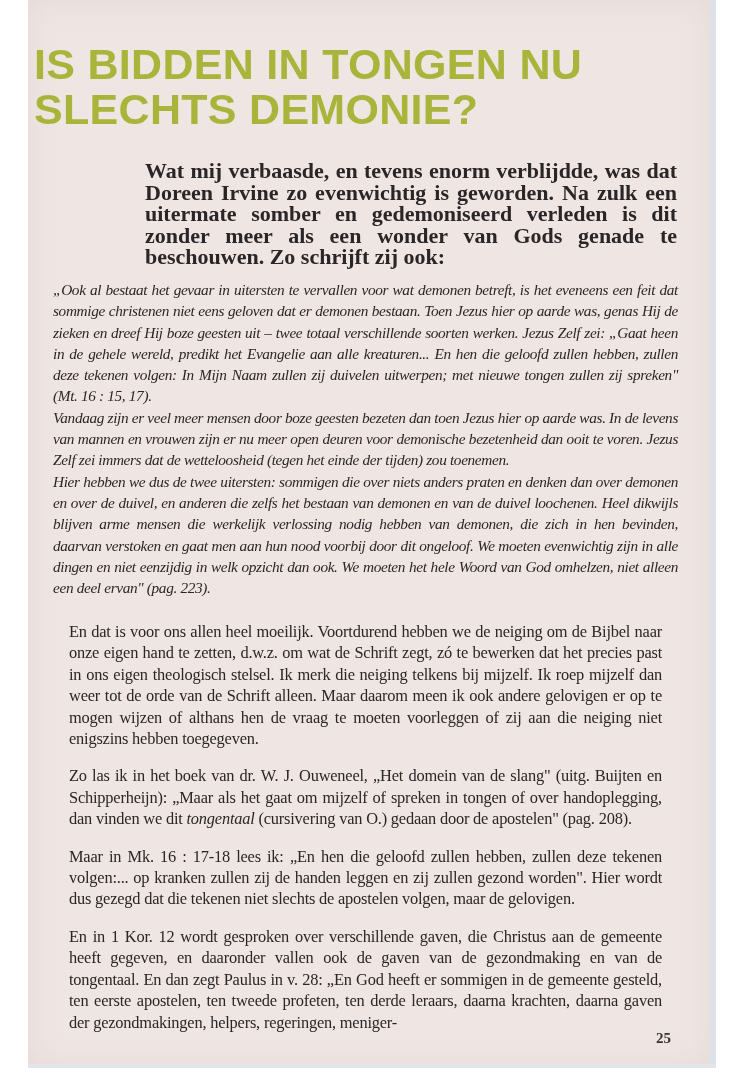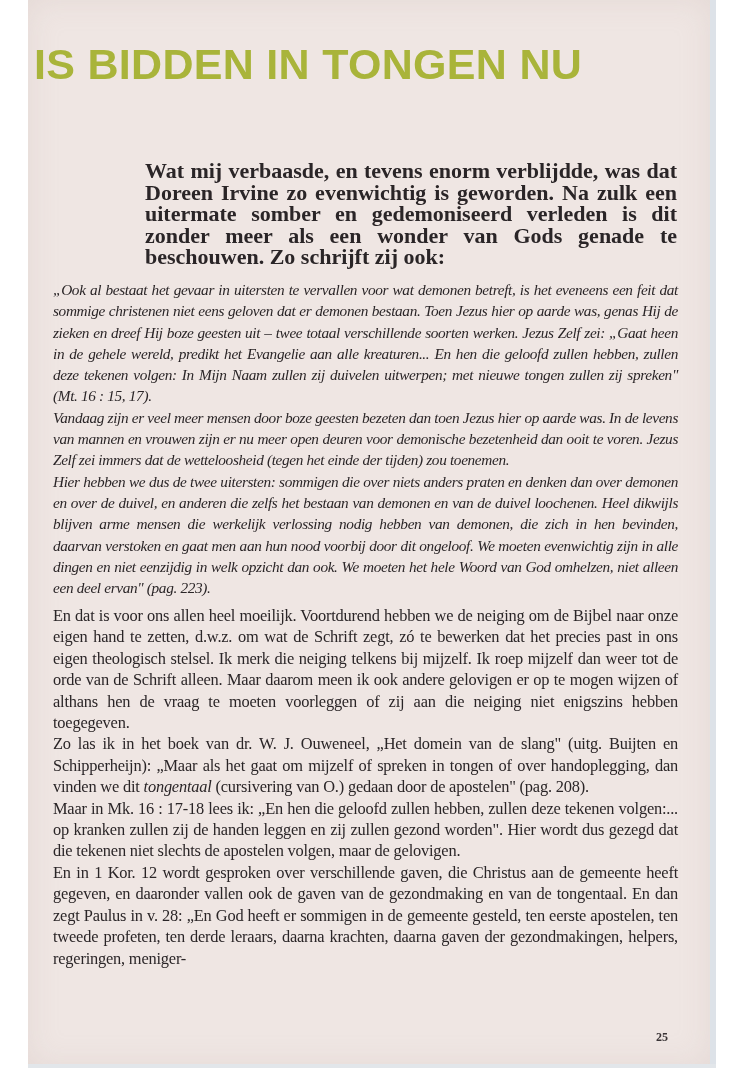--- a/index.html
+++ b/index.html
@@ -37,41 +37,42 @@
       letter-spacing: -0.35px;
       margin-top: 16px;
     }
     .quote p { margin: 0; }
     .section {
       position: absolute; left: 53px; top: 605px; width: 625px;
       font-family: "Liberation Serif", serif;
       color: #2a2527; font-size: 16.4px; line-height: 21.4px; text-align: justify;
       letter-spacing: -0.2px;
     }
-    .section p { margin: 0; }
+    .section p { margin: 16px; }
     .section h2 {
       margin: 0; font-size: 16.4px; font-weight: bold; line-height: 21.4px;
     }
     .em { font-style: italic; }
     .page-number {
       position: absolute; left: 656px; top: 1030px;
       font-family: "Liberation Serif", serif; font-weight: bold;
-      color: #3a3436; font-size: 12px;
+      color: #3a3436; font-size: 15px;
     }
   </style>
 </head>
 <body>
 
 <div class="page">
 </div>
 <div class="right-strip"></div>
 <div class="bottom-strip"></div>
 
 <h1 class="title">
   <span>IS BIDDEN IN TONGEN NU</span>
+  <span>SLECHTS DEMONIE?</span>
 </h1>
 
 <p class="intro">Wat mij verbaasde, en tevens enorm verblijdde, was dat Doreen Irvine zo evenwichtig is geworden. Na zulk een uitermate somber en gedemoniseerd verleden is dit zonder meer als een wonder van Gods genade te beschouwen. Zo schrijft zij ook:</p>
 
 <div class="quote">
   <p>„Ook al bestaat het gevaar in uitersten te vervallen voor wat demonen betreft, is het eveneens een feit dat sommige christenen niet eens geloven dat er demonen bestaan. Toen Jezus hier op aarde was, genas Hij de zieken en dreef Hij boze geesten uit – twee totaal verschillende soorten werken. Jezus Zelf zei: „Gaat heen in de gehele wereld, predikt het Evangelie aan alle kreaturen... En hen die geloofd zullen hebben, zullen deze tekenen volgen: In Mijn Naam zullen zij duivelen uitwerpen; met nieuwe tongen zullen zij spreken" (Mt. 16 : 15, 17).</p>
   <p>Vandaag zijn er veel meer mensen door boze geesten bezeten dan toen Jezus hier op aarde was. In de levens van mannen en vrouwen zijn er nu meer open deuren voor demonische bezetenheid dan ooit te voren. Jezus Zelf zei immers dat de wetteloosheid (tegen het einde der tijden) zou toenemen.</p>
   <p>Hier hebben we dus de twee uitersten: sommigen die over niets anders praten en denken dan over demonen en over de duivel, en anderen die zelfs het bestaan van demonen en van de duivel loochenen. Heel dikwijls blijven arme mensen die werkelijk verlossing nodig hebben van demonen, die zich in hen bevinden, daarvan verstoken en gaat men aan hun nood voorbij door dit ongeloof. We moeten evenwichtig zijn in alle dingen en niet eenzijdig in welk opzicht dan ook. We moeten het hele Woord van God omhelzen, niet alleen een deel ervan" (pag. 223).</p>
 </div>
 

